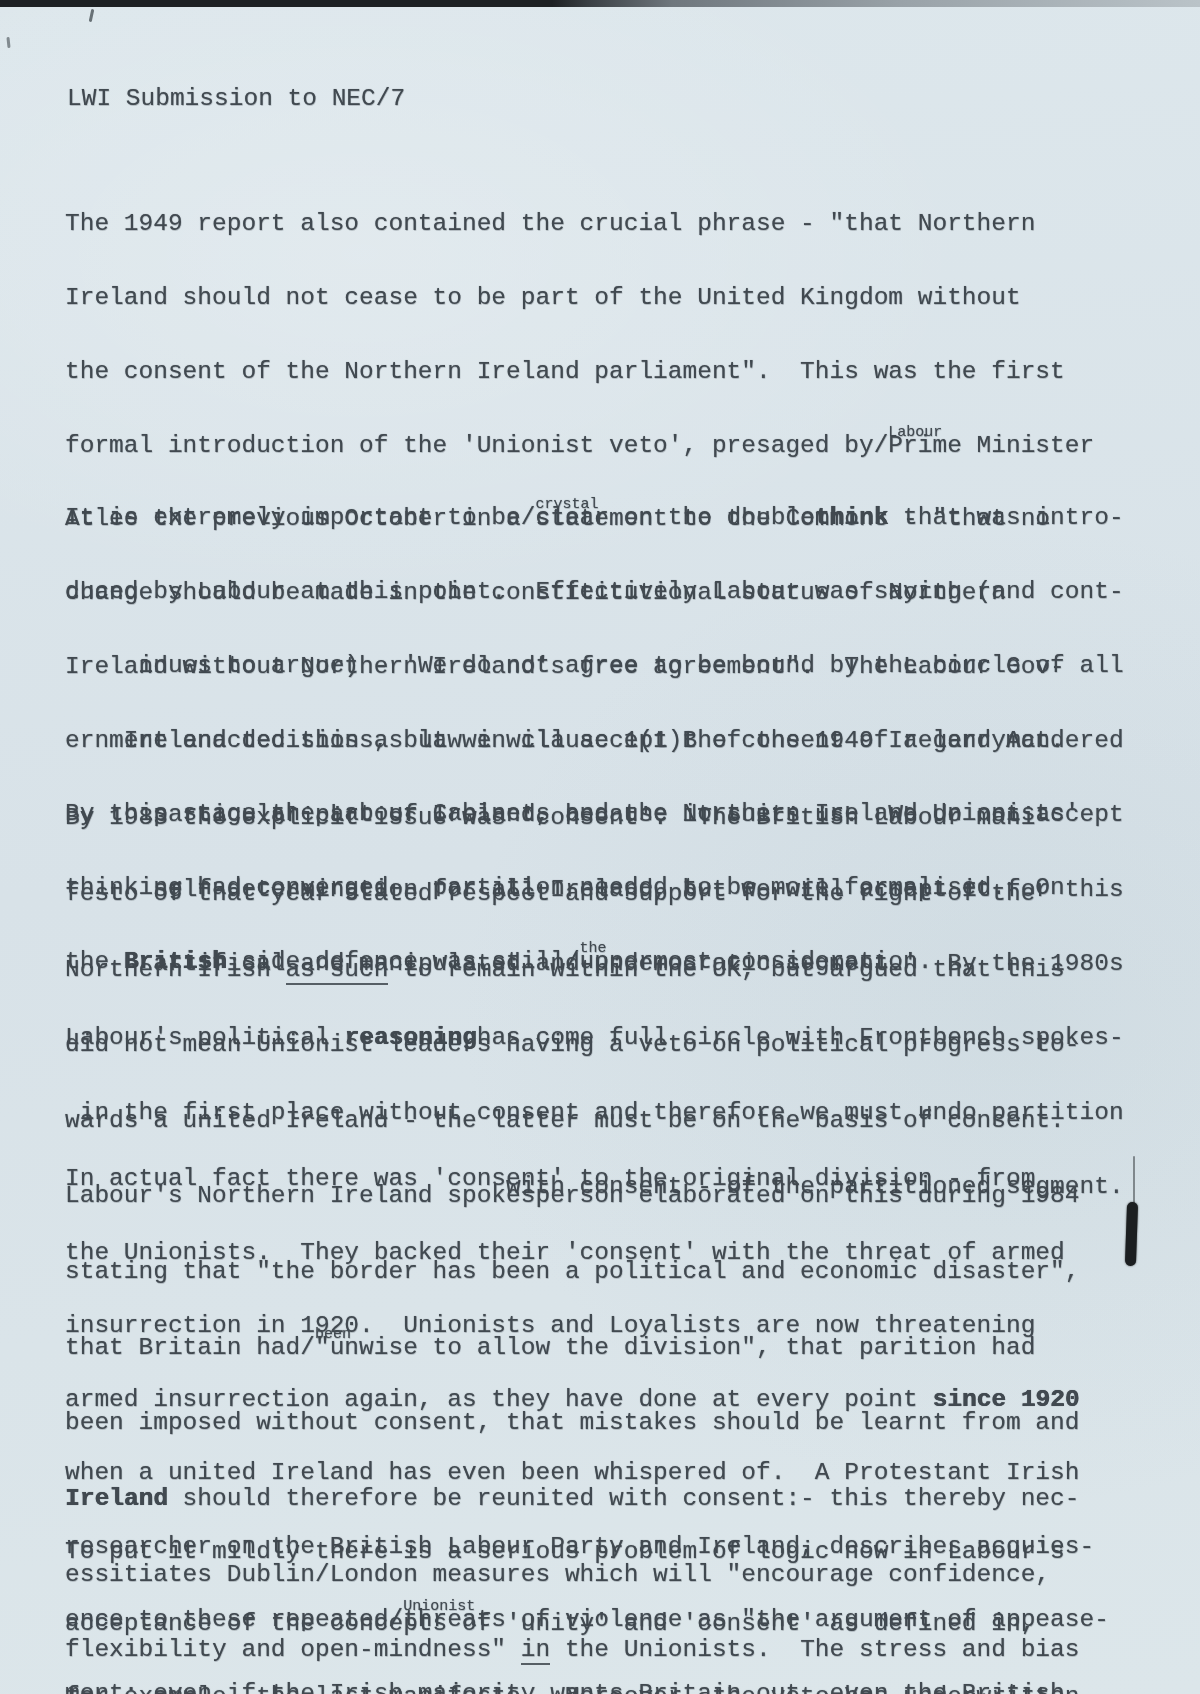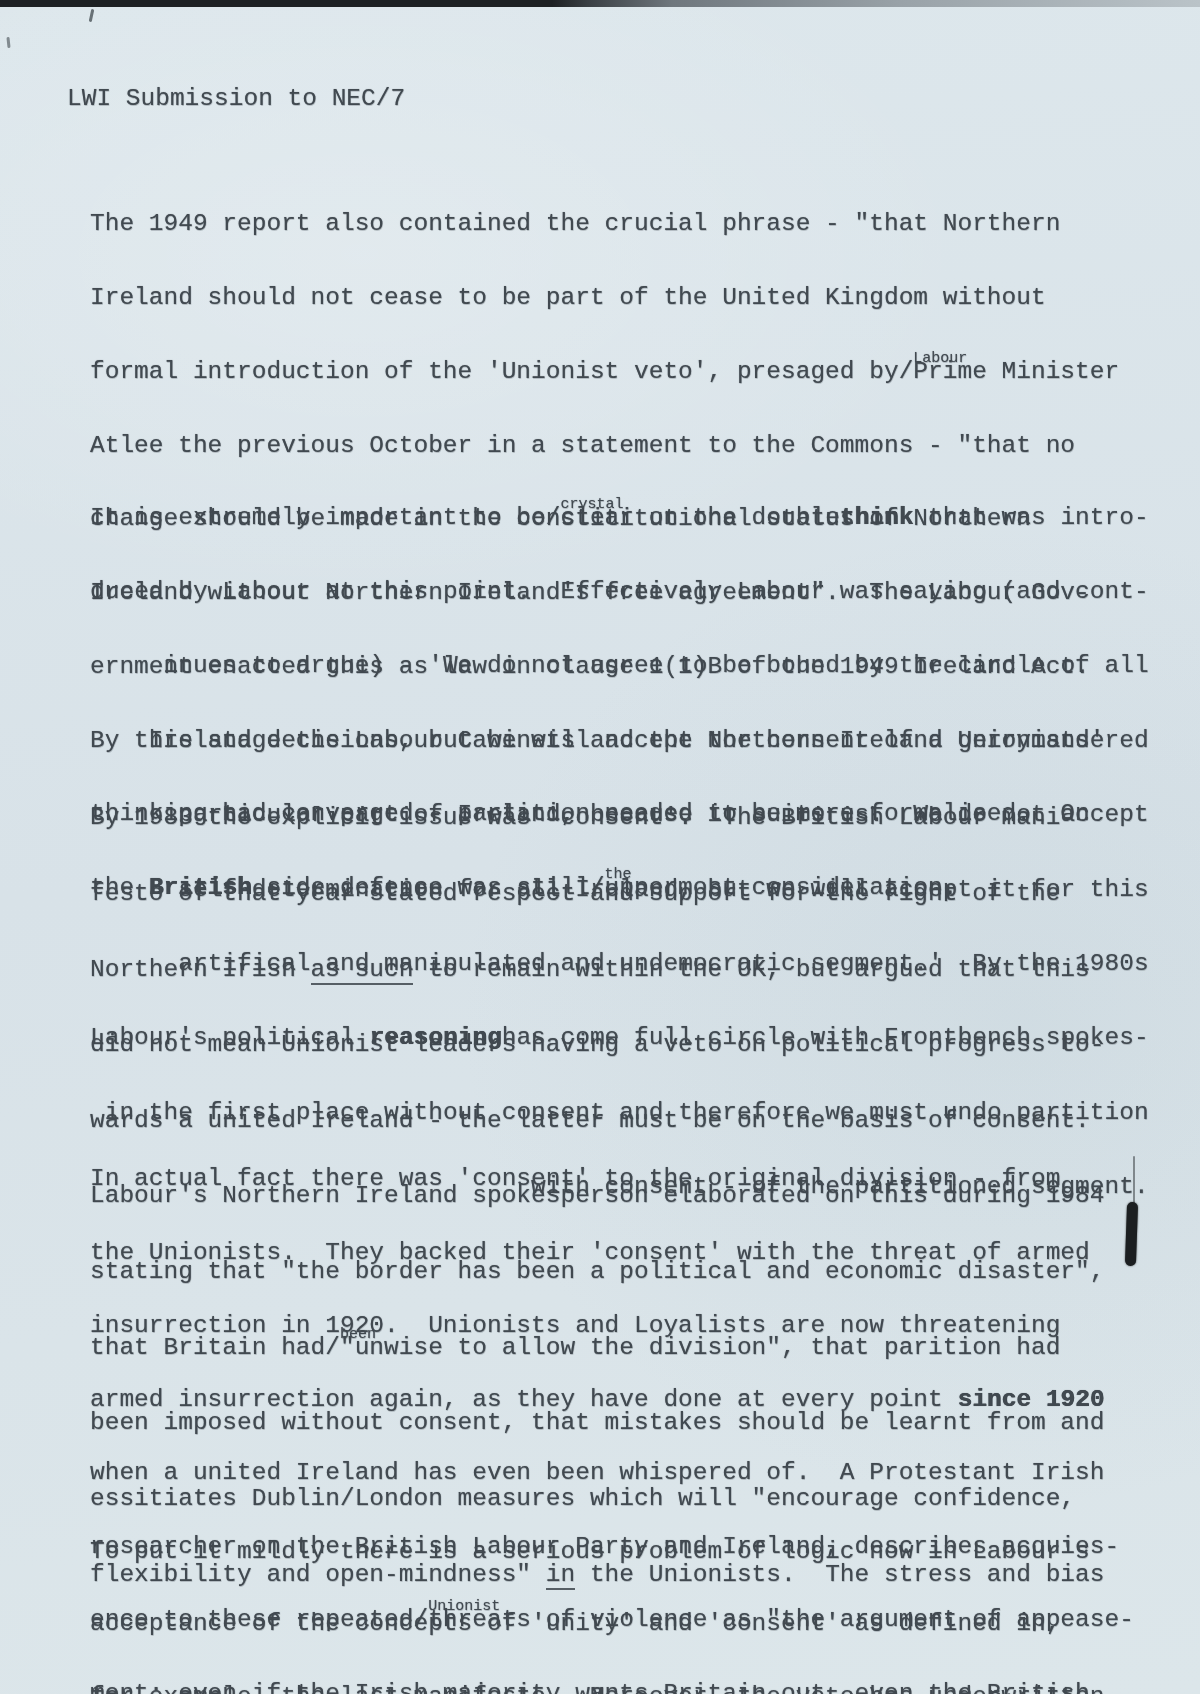--- a/index.html
+++ b/index.html
@@ -6,21 +6,21 @@
   .page{
     position:relative;width:1200px;height:1694px;overflow:hidden;
     font-family:"Liberation Mono","DejaVu Sans Mono",monospace;
     font-size:24.5px;color:#414950;
     background:
       radial-gradient(900px 500px at 30% 15%, rgba(255,255,255,.18), transparent 70%),
       radial-gradient(800px 700px at 85% 60%, rgba(168,188,198,.18), transparent 70%),
       linear-gradient(175deg,#dde7ec 0%,#d8e2e8 50%,#dce6ea 100%);
   }
   .txt{ text-shadow:0 0 1px rgba(65,73,80,.50), .5px .5px 0 rgba(65,73,80,.22); }
-  .para{position:absolute;left:65px;white-space:pre;margin-left:25px;}
+  .para{position:absolute;left:65px;white-space:pre;}
   .title{position:absolute;left:67px;top:85px;white-space:pre;}
   #p1{top:163px;line-height:24.6px;}
   #p2{top:456px;line-height:24.8px;text-align:right;}
   #p3{top:755px;line-height:25.2px;}
   #p4{top:1118px;line-height:24.5px;}
   #p5{top:1491px;line-height:24.3px;}
   .line{white-space:pre;}
   .ins{position:absolute;margin-top:-13px;font-size:15px;}
   .b{font-weight:700;text-shadow:.6px 0 0 currentColor,0 0 1px rgba(65,73,80,.6);}
   .u{border-bottom:2px solid rgba(62,70,77,.85);}
@@ -44,20 +44,21 @@
   <div class="tick1"></div>
   <div class="tick2"></div>
   <div class="margin-stroke-tail"></div>
   <div class="margin-stroke"></div>
 
   <div class="title txt">LWI Submission to NEC/7</div>
 
   <div id="p1" class="para txt">
     <div class="line">The 1949 report also contained the crucial phrase - "that Northern</div>
     <div class="line">Ireland should not cease to be part of the United Kingdom without</div>
+    <div class="line">the consent of the Northern Ireland parliament".  This was the first</div>
     <div class="line"><span>formal introduction of the 'Unionist veto', presaged by/</span><span class="ins">Labour</span><span>Prime Minister</span></div>
     <div class="line">Atlee the previous October in a statement to the Commons - "that no</div>
     <div class="line">change should be made in the constititutional status of Northern</div>
     <div class="line">Ireland without Northern Ireland's free agreement".  The Labour Gov-</div>
     <div class="line">ernment enacted this as law in clause 1(1)B of the 1949 Ireland Act.</div>
     <div class="line">By this stage the Labour Cabinets and the Northern Ireland Unionists'</div>
     <div class="line">thinking had converged - partition needed to be more formalised.  On</div>
     <div class="line"><span>the </span><span class="b">British</span><span> side defence was still/</span><span class="ins">the</span><span>uppermost consideration.</span></div>
   </div>
 
@@ -77,20 +78,21 @@
   <div id="p3" class="para txt">
     <div class="line">By 1983 the explicit issue was 'consent'.  The British Labour mani-</div>
     <div class="line">festo of that year stated respect and support for the right of the</div>
     <div class="line"><span>Northern Irish </span><span class="u">as such</span><span> to remain within the UK, but argued that this</span></div>
     <div class="line">did not mean Unionist leaders having a veto on political progress to-</div>
     <div class="line">wards a united Ireland - the latter must be on the basis of consent.</div>
     <div class="line">Labour's Northern Ireland spokesperson elaborated on this during 1984</div>
     <div class="line">stating that "the border has been a political and economic disaster",</div>
     <div class="line"><span>that Britain had/</span><span class="ins">been</span><span>"unwise to allow the division", that parition had</span></div>
     <div class="line">been imposed without consent, that mistakes should be learnt from and</div>
+    <div class="line"><span class="b">Ireland</span><span> should therefore be reunited with consent:- this thereby nec-</span></div>
     <div class="line">essitiates Dublin/London measures which will "encourage confidence,</div>
     <div class="line"><span>flexibility and open-mindness" </span><span class="u">in</span><span> the Unionists.  The stress and bias</span></div>
     
     
   </div>
 
   <div id="p4" class="para txt">
     <div class="line">In actual fact there was 'consent' to the original division - from</div>
     <div class="line">the Unionists.  They backed their 'consent' with the threat of armed</div>
     <div class="line">insurrection in 1920.  Unionists and Loyalists are now threatening</div>

